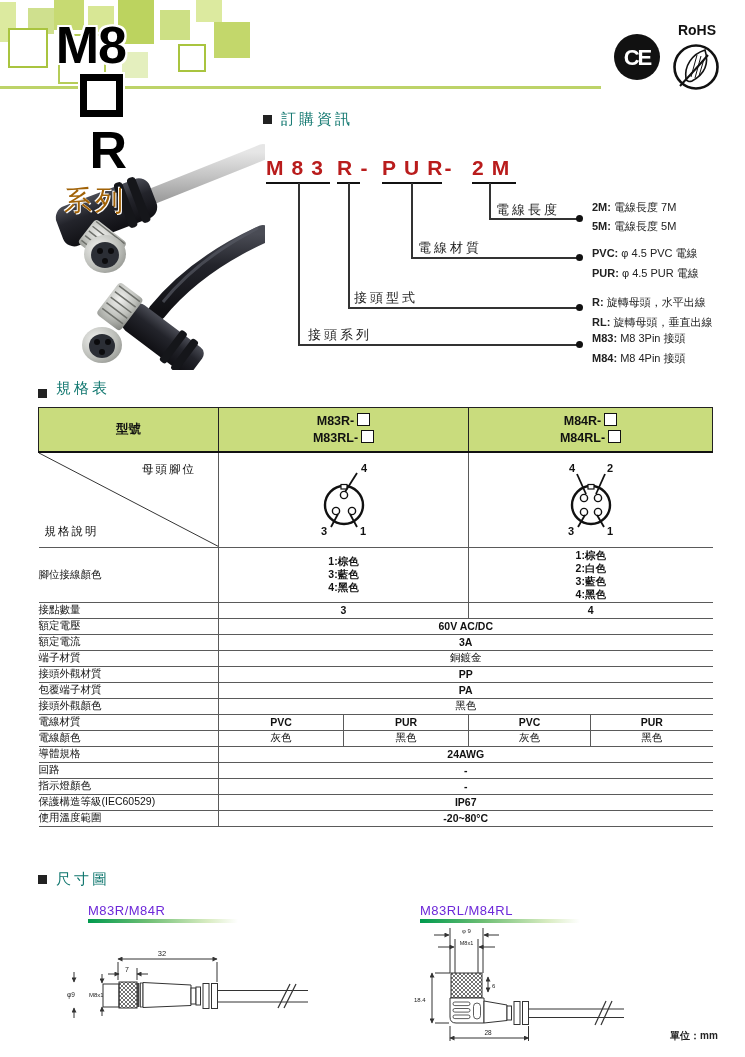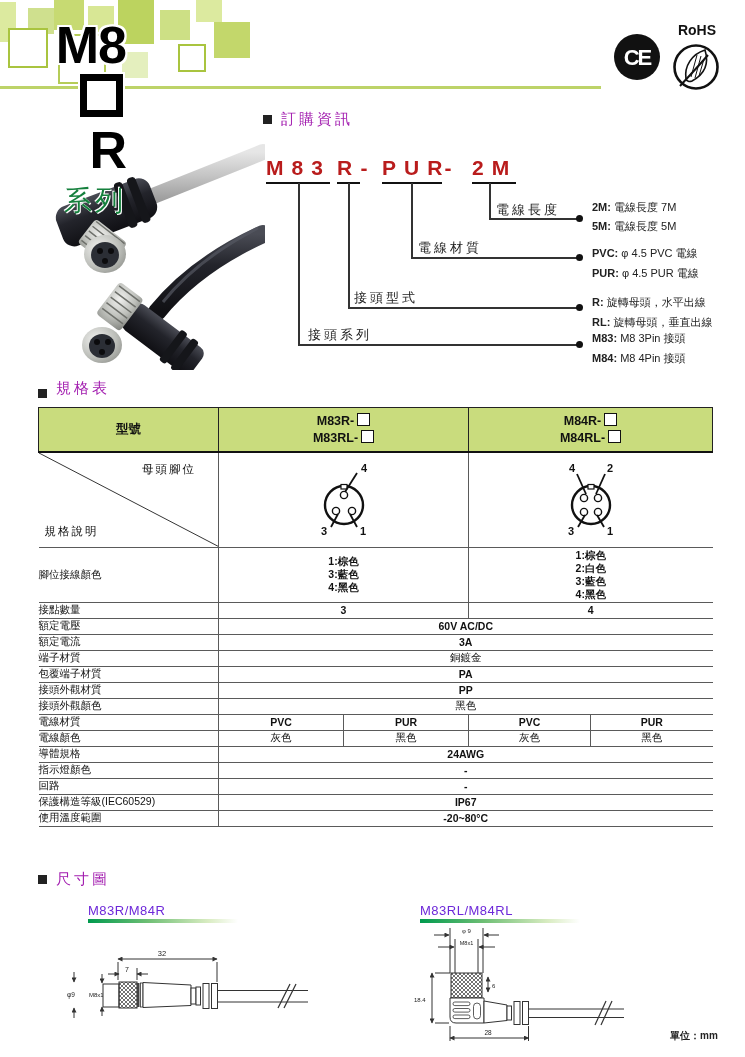--- a/index.html
+++ b/index.html
@@ -6,26 +6,26 @@
   .page { position:relative; width:745px; height:1057px; background:#fff; overflow:hidden;
           font-family:"Liberation Sans","DejaVu Sans",sans-serif; color:#111; }
   .abs { position:absolute; }
 
   
   .gs { position:absolute; }
   .title { position:absolute; left:50px; top:16px; display:flex; align-items:flex-end; z-index:3; white-space:nowrap;flex-direction:column; }
   .title-main { font-size:52px; font-weight:bold; letter-spacing:-1px; color:#000; line-height:58px;
     text-shadow:-2px -2px 0 #fff,2px -2px 0 #fff,-2px 2px 0 #fff,2px 2px 0 #fff,0 -2px 0 #fff,0 2px 0 #fff,-2px 0 0 #fff,2px 0 0 #fff; }
   .title-box { display:inline-block; width:29px; height:29px; border:7px solid #000; background:#fff; margin:0 3px 4px 3px; box-shadow:0 0 0 2px #fff; }
-  .title-series { font-size:28px; color:#15803d; margin-left:14px; line-height:44px; letter-spacing:3px;
+  .title-series { font-size:28px; color:#a16207; margin-left:14px; line-height:44px; letter-spacing:3px;
     text-shadow:-1px -1px 0 #fff,1px 1px 0 #fff; }
   .hr-green { position:absolute; left:0; top:86px; width:601px; height:3px; background:#bdd368; }
 
   
-  .sec-title { position:absolute; display:flex; align-items:center; gap:9px; font-size:15px; letter-spacing:3px; color:#a21caf; }
+  .sec-title { position:absolute; display:flex; align-items:center; gap:9px; font-size:15px; letter-spacing:3px; color:#0f766e; }
   .sec-title .sq { width:9px; height:9px; background:#222; flex:0 0 auto; }
 
   
   .code-seg { position:absolute; top:157px; font-size:21px; font-weight:bold; color:#b91c1c; letter-spacing:8px; line-height:22px; text-align:center; }
   .code-seg.u { border-bottom:2px solid #111; padding-bottom:3px; }
   .ln { position:absolute; background:#333; }
   .dot { position:absolute; width:7px; height:7px; border-radius:50%; background:#111; }
   .br-label { position:absolute; font-size:13px; letter-spacing:3px; color:#222; background:#fff; line-height:14px; }
   .opt { position:absolute; left:592px; font-size:11px; color:#222; line-height:13px; white-space:nowrap; }
   .opt b { font-weight:bold; }
@@ -285,26 +285,26 @@
       </tr>
       <tr class="r">
         <td class="lbl">額定電流</td>
         <td class="vl ctr b" colspan="4">3A</td>
       </tr>
       <tr class="r">
         <td class="lbl">端子材質</td>
         <td class="vl ctr" colspan="4">銅鍍金</td>
       </tr>
       <tr class="r">
+        <td class="lbl">接頭外觀材質</td>
+        <td class="vl ctr b" colspan="4">PP</td>
+      </tr>
+      <tr class="r">
         <td class="lbl">包覆端子材質</td>
         <td class="vl ctr b" colspan="4">PA</td>
-      </tr>
-      <tr class="r">
-        <td class="lbl">接頭外觀材質</td>
-        <td class="vl ctr b" colspan="4">PP</td>
       </tr>
       <tr class="r">
         <td class="lbl">接頭外觀顏色</td>
         <td class="vl ctr" colspan="4">黑色</td>
       </tr>
       <tr class="r">
         <td class="lbl">電線材質</td>
         <td class="vl ctr b">PVC</td>
         <td class="vl ctr b">PUR</td>
         <td class="vl ctr b">PVC</td>
@@ -315,25 +315,25 @@
         <td class="vl ctr">灰色</td>
         <td class="vl ctr">黑色</td>
         <td class="vl ctr">灰色</td>
         <td class="vl ctr">黑色</td>
       </tr>
       <tr class="r">
         <td class="lbl">導體規格</td>
         <td class="vl ctr b" colspan="4">24AWG</td>
       </tr>
       <tr class="r">
+        <td class="lbl">回路</td>
+        <td class="vl ctr b" colspan="4">-</td>
+      </tr>
+      <tr class="r">
         <td class="lbl">指示燈顏色</td>
-        <td class="vl ctr b" colspan="4">-</td>
-      </tr>
-      <tr class="r">
-        <td class="lbl">回路</td>
         <td class="vl ctr b" colspan="4">-</td>
       </tr>
       <tr class="r">
         <td class="lbl">保護構造等級(IEC60529)</td>
         <td class="vl ctr b" colspan="4">IP67</td>
       </tr>
       <tr class="r">
         <td class="lbl">使用溫度範圍</td>
         <td class="vl ctr b" colspan="4">-20~80°C</td>
       </tr>

